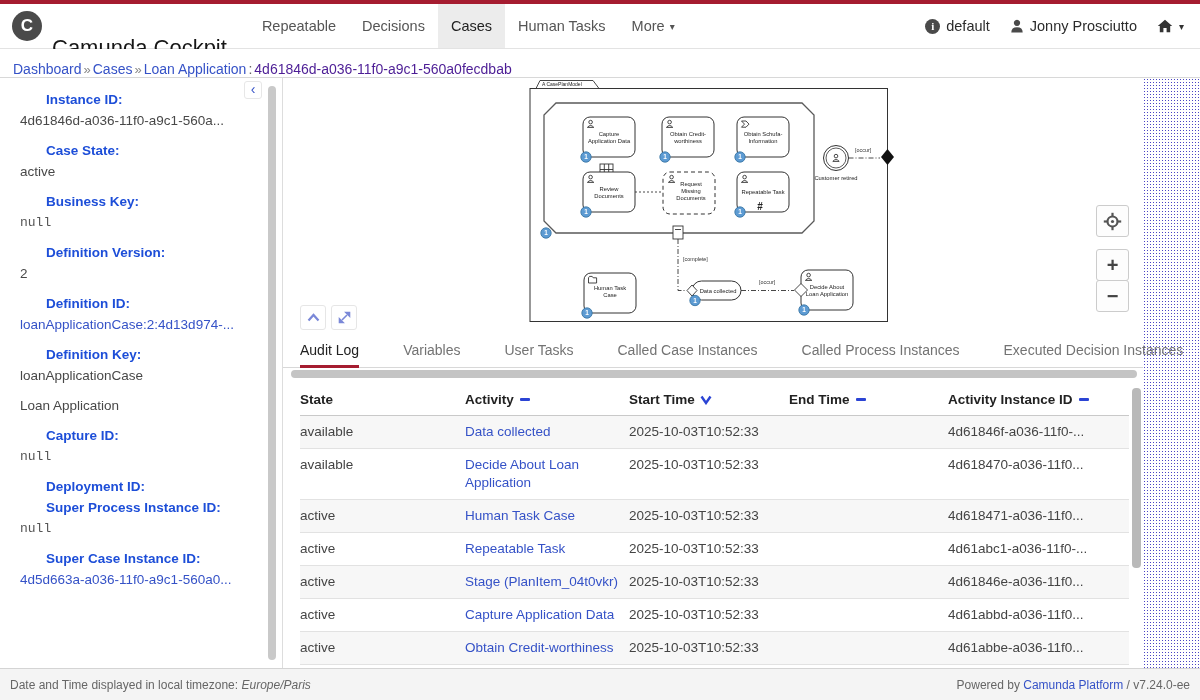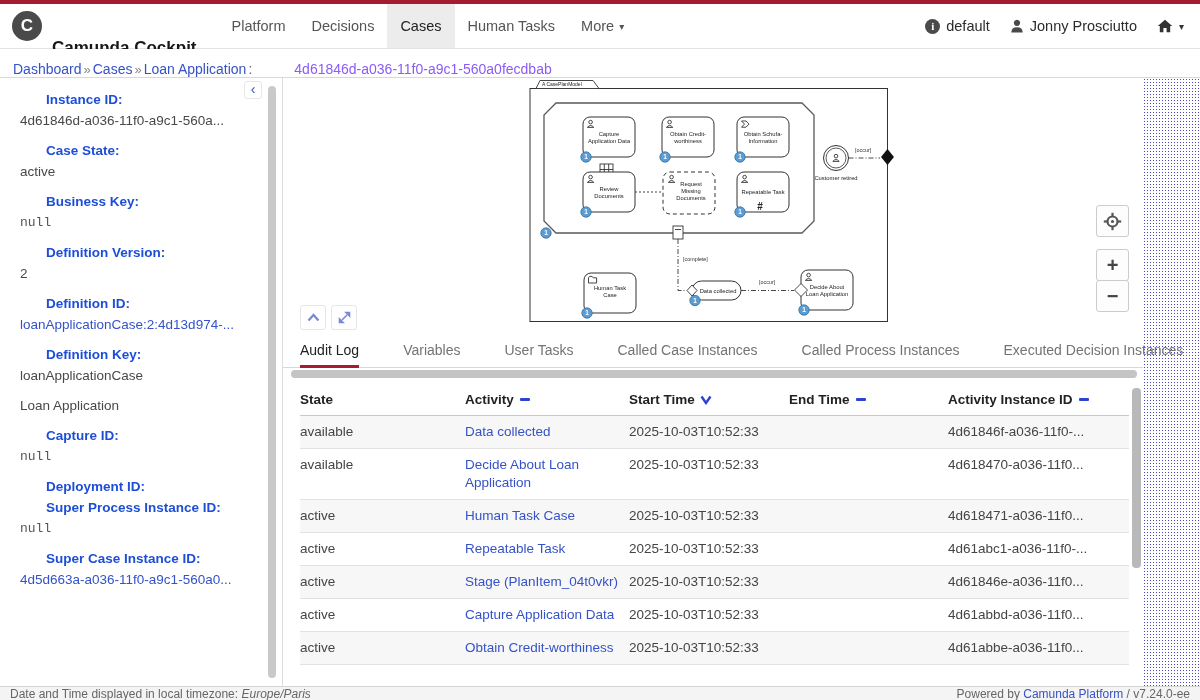--- a/index.html
+++ b/index.html
@@ -7,36 +7,36 @@
   body { font-family:"Liberation Sans", sans-serif; background:#fff; color:#333; }
   .app { width:1200px; height:700px; display:flex; flex-direction:column; }
 
   
   .top-strip { height:4px; background:#a51c30; }
 
   
   .navbar { height:45px; display:flex; align-items:stretch; border-bottom:1px solid #e3e3e3; padding-left:12px; background:#fff; }
   .brand-wrap { display:flex; align-items:center; margin-right:22px; }
   .logo { width:30px; height:30px; border-radius:50%; background:#4a4a4a; color:#fff; font-weight:bold; font-size:17px; display:flex; align-items:center; justify-content:center; margin-right:10px; }
-  .brand { font-size:17px; color:#161616; font-weight:700; white-space:nowrap;margin-top:44px; }
+  .brand { font-size:22px; color:#161616; font-weight:400; white-space:nowrap;margin-top:44px; }
   .nav-items { display:flex; align-items:stretch; }
   .nav-item { display:flex; align-items:center; padding:0 13px; font-size:14.5px; color:#555; cursor:pointer; white-space:nowrap; }
   .nav-item.active { background:#ececec; color:#222; }
   .nav-item .caret { font-size:10px; margin-left:5px; color:#555; }
   .nav-right { margin-left:auto; display:flex; align-items:center; gap:20px; padding-right:16px; font-size:14.5px; color:#2b2b2b; }
   .nav-right .chunk { display:flex; align-items:center; gap:6px; cursor:pointer; }
   .info-badge { width:15px; height:15px; border-radius:50%; background:#4a4a4a; color:#fff; font-family:"Liberation Serif", serif; font-weight:bold; font-size:11px; line-height:15px; text-align:center; display:inline-block; }
   .caret-sm { font-size:10px; color:#333; }
 
   
   .breadcrumb-bar { height:29px; display:flex; align-items:flex-end; gap:2px; padding:0 13px; border-bottom:1px solid #d8d8d8; font-size:14px; background:#fff; }
   a.lnk { color:#3552c7; text-decoration:none; cursor:pointer; }
   .bc-sep { color:#888; font-size:13px; }
   .bc-colon { color:#666; }
-  .bc-id { color:#8b5cf6;margin-left:40px; }
+  .bc-id { color:#4c1d95; }
 
   
   .content { flex:1; display:flex; min-height:0; position:relative; background:#fff; }
 
   
   .sidebar { width:283px; border-right:1px solid #ddd; position:relative; padding:14px 34px 0 10px; overflow:hidden; flex:none; }
   .fld-label { font-size:13.5px; font-weight:bold; color:#1d4ed8; margin-bottom:6px; white-space:nowrap;padding-left:36px; }
   .fld-value { font-size:13.5px; color:#484848; padding-left:10px; margin-bottom:15px; white-space:nowrap; overflow:hidden; }
   .fld-value.mono { font-family:"Liberation Mono","DejaVu Sans Mono",monospace; font-size:13px; color:#555; }
   .collapse-btn { position:absolute; top:3px; right:20px; width:18px; height:18px; background:#fff; border:1px solid #e7e7e7; border-radius:3px; color:#3552c7; font-size:14px; line-height:15px; text-align:center; cursor:pointer; }
@@ -75,36 +75,36 @@
   table.audit td { padding:7px 8px 7px 0; border-bottom:1px solid #e2e2e2; vertical-align:top; line-height:18px; }
   tr.striped { background:#f7f7f7; }
   .sort-minus { display:inline-block; width:10px; height:3px; background:#2b44d4; border-radius:1px; margin-left:6px; vertical-align:3px; }
   .sort-chev { margin-left:5px; vertical-align:-1px; }
   .vscroll-thumb { position:absolute; right:2px; top:8px; width:9px; height:180px; background:#b9b9b9; border-radius:4px; }
 
   
   .dotted-strip { width:57px; flex:none; background-color:#fff; background-image:radial-gradient(#4a45c4 0.9px, transparent 1px); background-size:3px 3px; }
 
   
-  .footer { height:14px; background:#f4f4f4; border-top:1px solid #d4d4d4; display:flex; align-items:center; justify-content:space-between; padding:0 10px; font-size:12px; color:#666; flex:none; }
+  .footer { height:32px; background:#f4f4f4; border-top:1px solid #d4d4d4; display:flex; align-items:center; justify-content:space-between; padding:0 10px; font-size:12px; color:#666; flex:none; }
   .footer i { font-style:italic; }
 </style>
 </head>
 <body>
 
 <div class="app">
   <div class="top-strip"></div>
 
   <header class="navbar">
     <div class="brand-wrap">
       <div class="logo">C</div>
       <div class="brand">Camunda Cockpit</div>
     </div>
     <nav class="nav-items">
-      <div class="nav-item">Platform</div>
+      <div class="nav-item">Repeatable</div>
       <div class="nav-item">Decisions</div>
       <div class="nav-item active">Cases</div>
       <div class="nav-item">Human Tasks</div>
       <div class="nav-item">
         <span>More</span>
         <span class="caret">▾</span>
       </div>
     </nav>
     <div class="nav-right">
       <div class="chunk">

